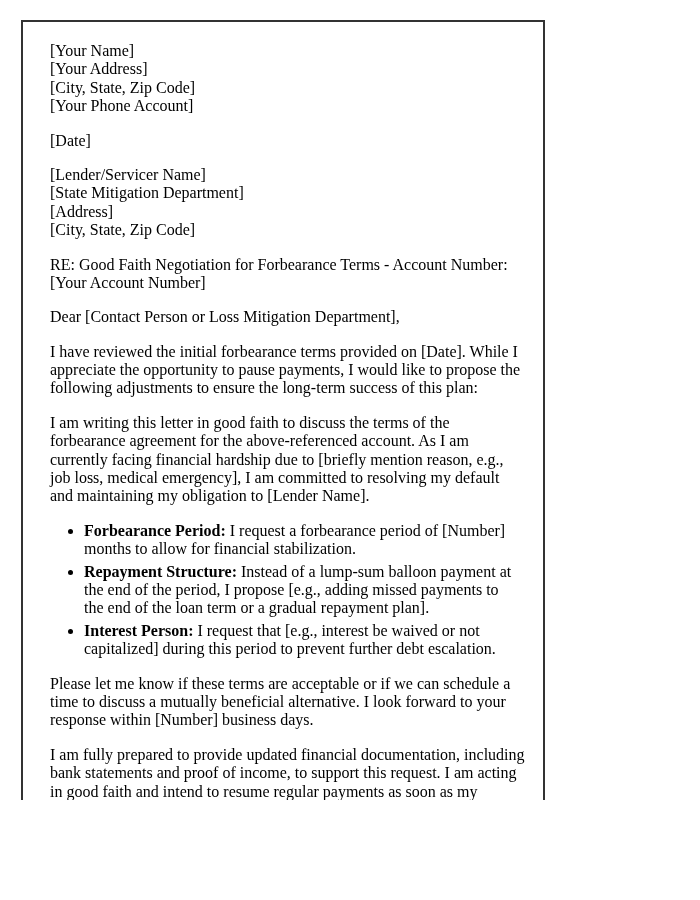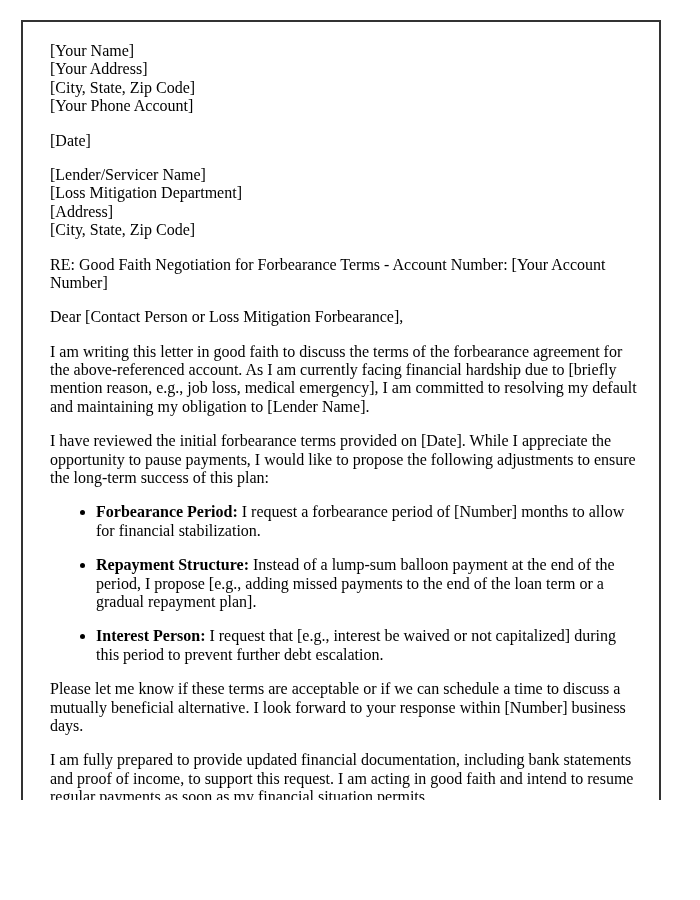--- a/index.html
+++ b/index.html
@@ -12,21 +12,21 @@
     height: 900px;
     position: relative;
     font-family: "Liberation Serif", "DejaVu Serif", serif;
     color: #000000;
     overflow: hidden;
   }
   .page-frame {
     position: absolute;
     left: 21px;
     top: 20px;
-    width: 640px;
+    width: 524px;
     height: 780px;
     box-sizing: border-box;
     border: 2px solid var(--frame-border, #333333);
     border-bottom: none;
     padding: 4px 17px 0 27px;
     overflow: hidden;
     font-size: 16px;
     line-height: 1.15;
     background: #ffffff;
   }
@@ -37,52 +37,52 @@
     display: block;
   }
   .subject-line {
     font-weight: normal;
   }
   ul.terms-list {
     margin: 16px 0;
     padding-left: 30px;
   }
   ul.terms-list li {
-    margin: 16px;
+    margin: 4px;
     padding: 0;
   }
 </style>
 </head>
 <body>
 
 <div class="page-frame">
 
   <p class="addr-block">
     <span>[Your Name]</span>
     <span>[Your Address]</span>
     <span>[City, State, Zip Code]</span>
     <span>[Your Phone Account]</span>
   </p>
 
   <p>[Date]</p>
 
   <p class="addr-block">
     <span>[Lender/Servicer Name]</span>
-    <span>[Loss Mitigation Department]</span>
+    <span>[State Mitigation Department]</span>
     <span>[Address]</span>
     <span>[City, State, Zip Code]</span>
   </p>
 
   <p class="subject-line">RE: Good Faith Negotiation for Forbearance Terms - Account Number: [Your Account Number]</p>
 
-  <p>Dear [Contact Person or Loss Mitigation Forbearance],</p>
+  <p>Dear [Contact Person or Loss Mitigation Department],</p>
+
+  <p>I have reviewed the initial forbearance terms provided on [Date]. While I appreciate the opportunity to pause payments, I would like to propose the following adjustments to ensure the long-term success of this plan:</p>
 
   <p>I am writing this letter in good faith to discuss the terms of the forbearance agreement for the above-referenced account. As I am currently facing financial hardship due to [briefly mention reason, e.g., job loss, medical emergency], I am committed to resolving my default and maintaining my obligation to [Lender Name].</p>
-
-  <p>I have reviewed the initial forbearance terms provided on [Date]. While I appreciate the opportunity to pause payments, I would like to propose the following adjustments to ensure the long-term success of this plan:</p>
 
   <ul class="terms-list">
     <li>
       <strong>Forbearance Period:</strong>
       <span>I request a forbearance period of [Number] months to allow for financial stabilization.</span>
     </li>
     <li>
       <strong>Repayment Structure:</strong>
       <span>Instead of a lump-sum balloon payment at the end of the period, I propose [e.g., adding missed payments to the end of the loan term or a gradual repayment plan].</span>
     </li>

